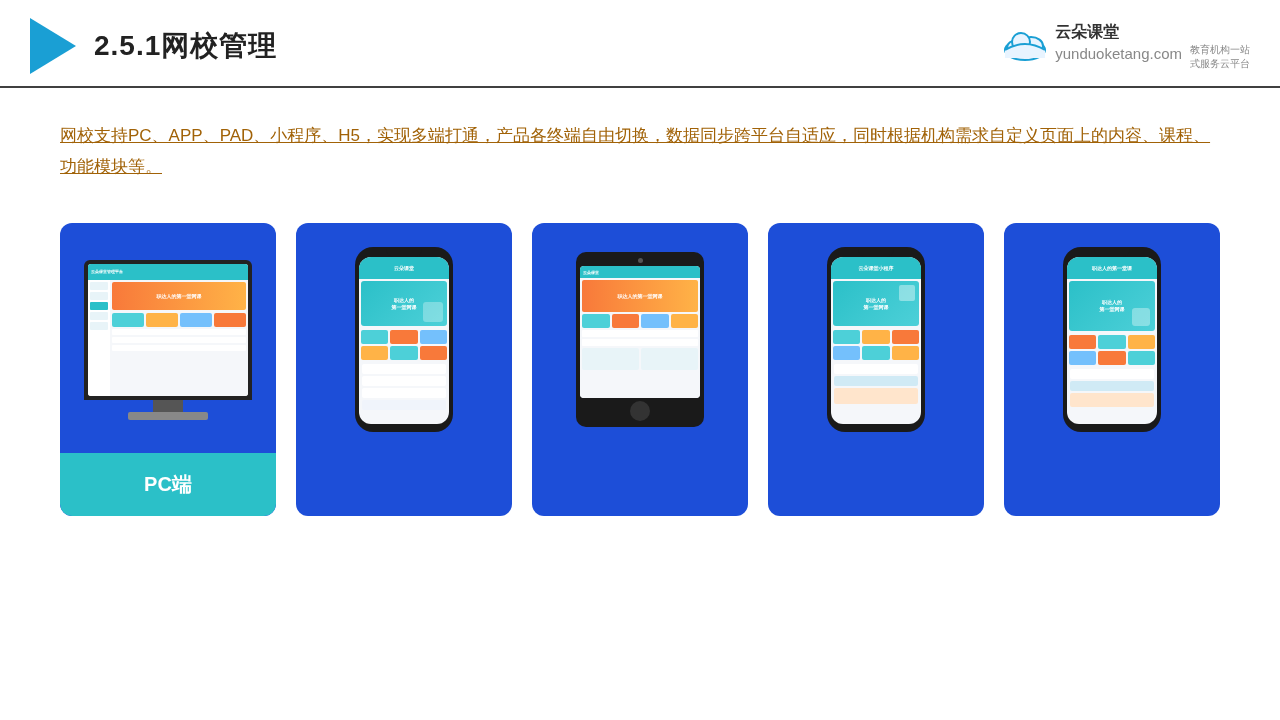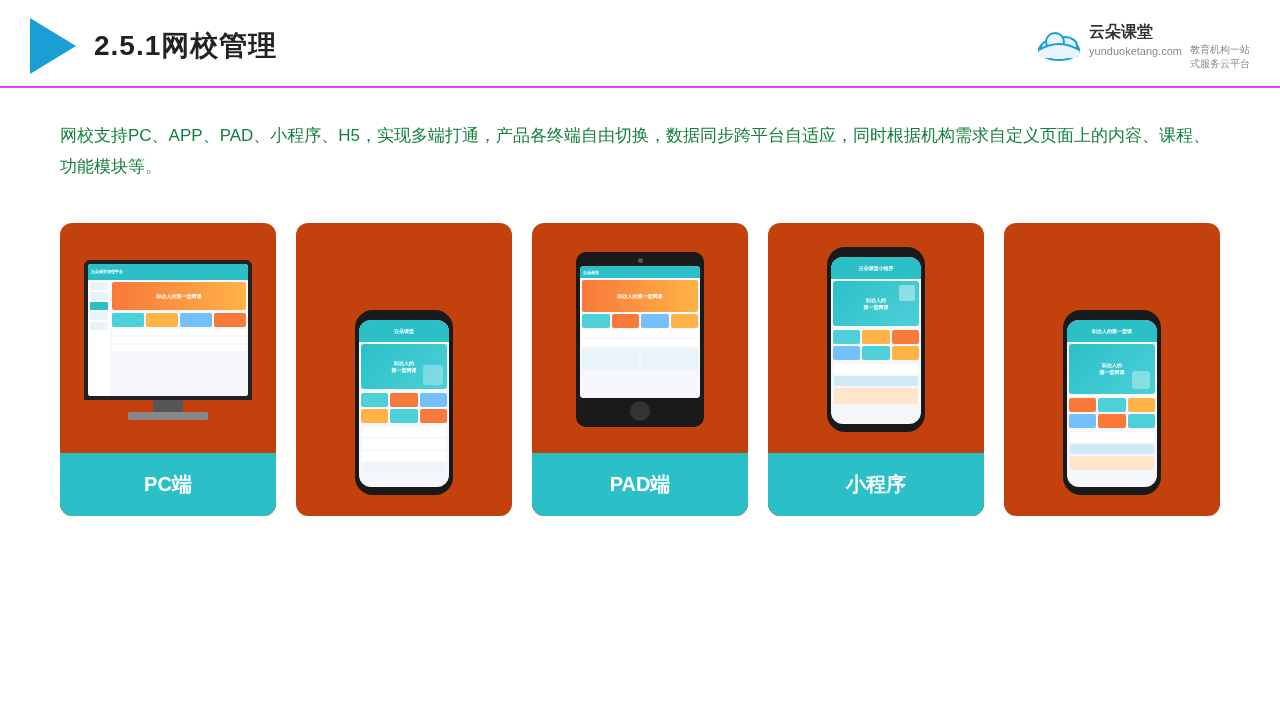--- a/index.html
+++ b/index.html
@@ -11,21 +11,21 @@
       overflow: hidden;
       position: relative;
     }
 
     
     .header {
       display: flex;
       align-items: center;
       justify-content: space-between;
       padding: 18px 30px 12px 30px;
-      border-bottom: 2px solid #d946ef;
+      border-bottom: 2px solid #404040;
     }
     .header-left {
       display: flex;
       align-items: center;
       gap: 18px;
     }
     .logo-triangle {
       width: 0;
       height: 0;
       border-top: 28px solid transparent;
@@ -47,56 +47,56 @@
       display: flex;
       align-items: center;
       gap: 6px;
     }
     .brand-name {
       font-size: 16px;
       color: #333;
       font-weight: bold;
     }
     .brand-url {
-      font-size: 11px;
+      font-size: 15px;
       color: #888;
       margin-top: 2px;
     }
     .brand-tagline {
       font-size: 10px;
       color: #888;
       text-align: right;
       line-height: 1.4;
       margin-left: 4px;
     }
 
     
     .description {
       padding: 32px 60px 20px 60px;
       font-size: 17px;
-      color: #15803d;
+      color: #a16207;
       line-height: 1.85;
+      text-decoration: underline;
     }
 
     
     .cards-container {
       display: flex;
       gap: 20px;
       padding: 20px 60px 20px 60px;
       justify-content: center;
     }
     .card {
-      background: #c2410c;
+      background: #1d4ed8;
       border-radius: 12px;
       overflow: hidden;
       flex: 1;
       max-width: 220px;
       display: flex;
       flex-direction: column;
-      justify-content: flex-end;
     }
     .card-image-area {
       height: 230px;
       display: flex;
       align-items: center;
       justify-content: center;
       padding: 16px 12px 12px 12px;
       position: relative;
     }
     .card-label {
@@ -364,21 +364,20 @@
                   <div style="background:#e8f4f8;height:22px;border-radius:2px;"></div>
                   <div style="background:#e8f4f8;height:22px;border-radius:2px;"></div>
                 </div>
               </div>
             </div>
           </div>
           <div class="tablet-home"></div>
         </div>
       </div>
     </div>
-    <div class="card-label">PAD端</div>
   </div>
 
   <div class="card">
     <div class="card-image-area">
       <div class="phone-mock">
         <div class="phone-outer">
           <div class="phone-notch"></div>
           <div class="phone-screen">
             <div class="phone-top-bar">
               <div class="phone-top-bar-text">云朵课堂小程序</div>
@@ -397,21 +396,20 @@
             </div>
             <div class="phone-list">
               <div class="phone-list-item"></div>
               <div class="phone-list-item" style="background:#d0eaf5;"></div>
               <div class="phone-list-item" style="background:#ffe5cc;height:16px;"></div>
             </div>
           </div>
         </div>
       </div>
     </div>
-    <div class="card-label">小程序</div>
   </div>
 
   <div class="card">
     <div class="card-image-area">
       <div class="phone-mock">
         <div class="phone-outer">
           <div class="phone-notch"></div>
           <div class="phone-screen">
             <div class="phone-top-bar">
               <div class="phone-top-bar-text">职达人的第一堂课</div>

